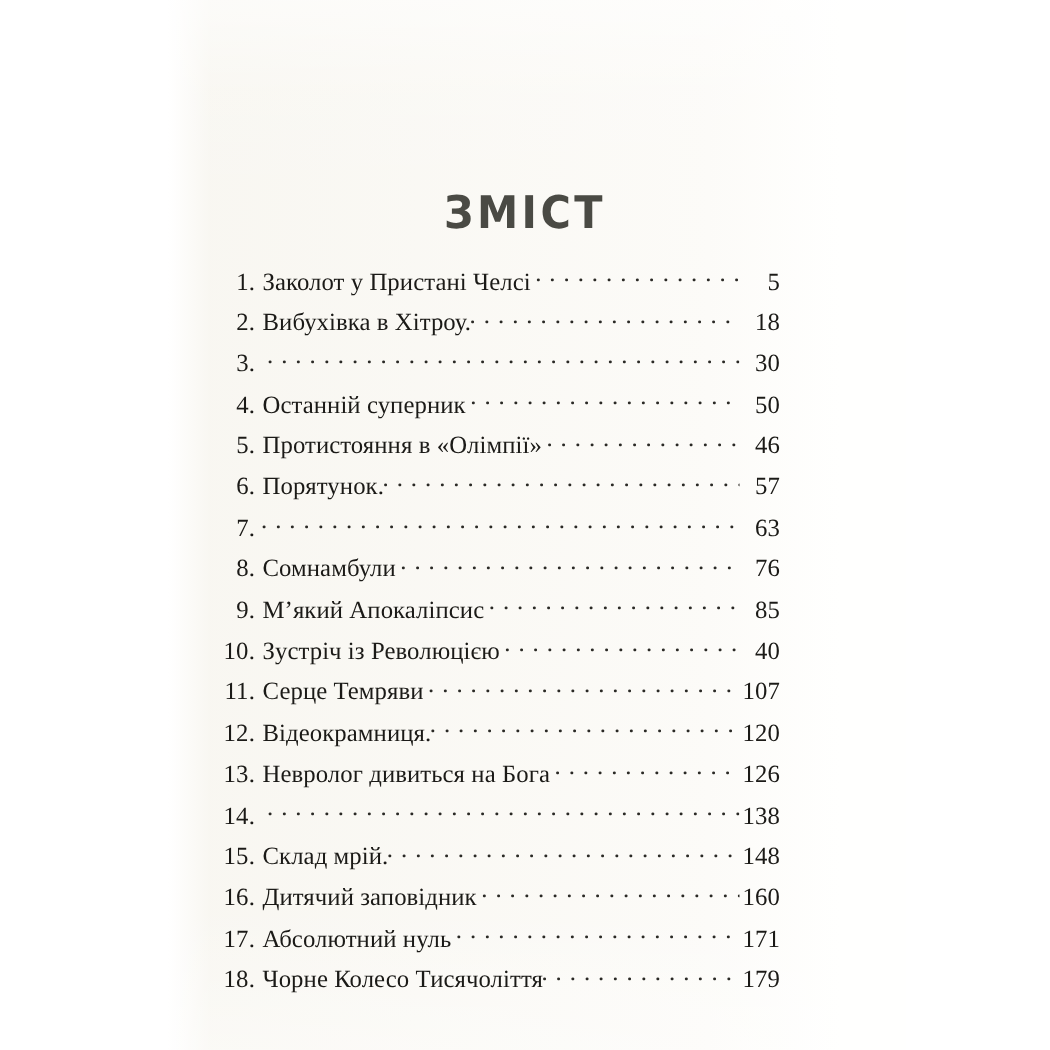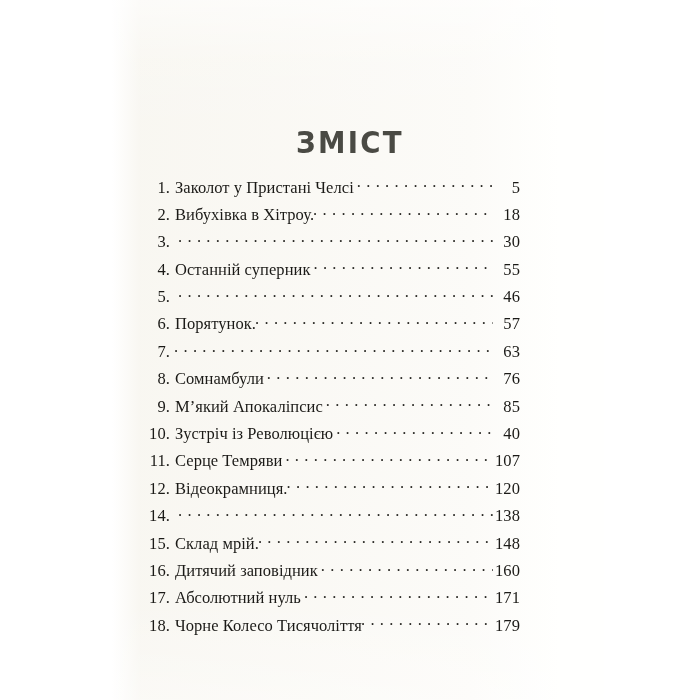--- a/index.html
+++ b/index.html
@@ -171,24 +171,25 @@
         </li>
         <li class="toc-row">
           <span class="toc-num">3.</span>
           <span class="toc-dots"></span>
           <span class="toc-page">30</span>
         </li>
         <li class="toc-row">
           <span class="toc-num">4.</span>
           <span class="toc-label">Останній суперник</span>
           <span class="toc-dots"></span>
-          <span class="toc-page">55</span>
+          <span class="toc-page">50</span>
         </li>
         <li class="toc-row">
           <span class="toc-num">5.</span>
+          <span class="toc-label">Протистояння в «Олімпії»</span>
           <span class="toc-dots"></span>
           <span class="toc-page">46</span>
         </li>
         <li class="toc-row tight">
           <span class="toc-num">6.</span>
           <span class="toc-label">Порятунок.</span>
           <span class="toc-dots"></span>
           <span class="toc-page">57</span>
         </li>
         <li class="toc-row tight">
@@ -220,20 +221,26 @@
           <span class="toc-dots"></span>
           <span class="toc-page">107</span>
         </li>
         <li class="toc-row tight">
           <span class="toc-num">12.</span>
           <span class="toc-label">Відеокрамниця.</span>
           <span class="toc-dots"></span>
           <span class="toc-page">120</span>
         </li>
         <li class="toc-row">
+          <span class="toc-num">13.</span>
+          <span class="toc-label">Невролог дивиться на Бога</span>
+          <span class="toc-dots"></span>
+          <span class="toc-page">126</span>
+        </li>
+        <li class="toc-row">
           <span class="toc-num">14.</span>
           <span class="toc-dots"></span>
           <span class="toc-page">138</span>
         </li>
         <li class="toc-row tight">
           <span class="toc-num">15.</span>
           <span class="toc-label">Склад мрій.</span>
           <span class="toc-dots"></span>
           <span class="toc-page">148</span>
         </li>

